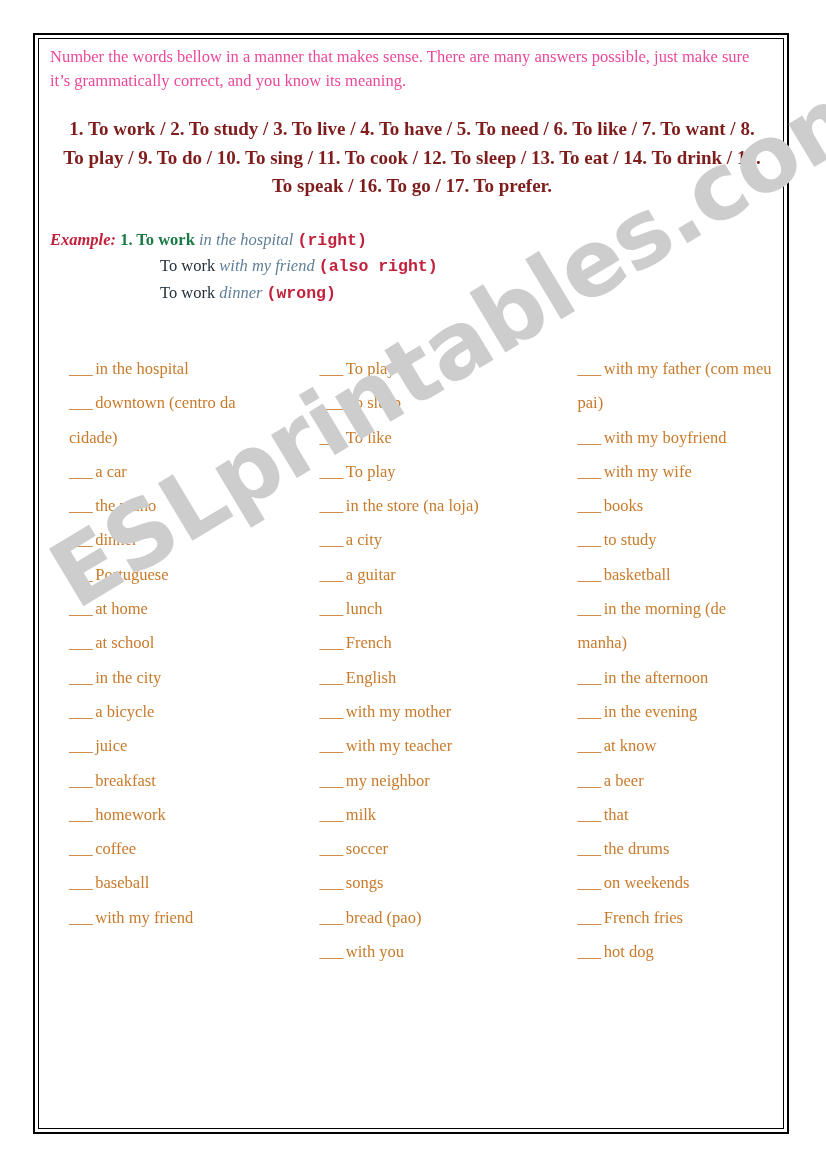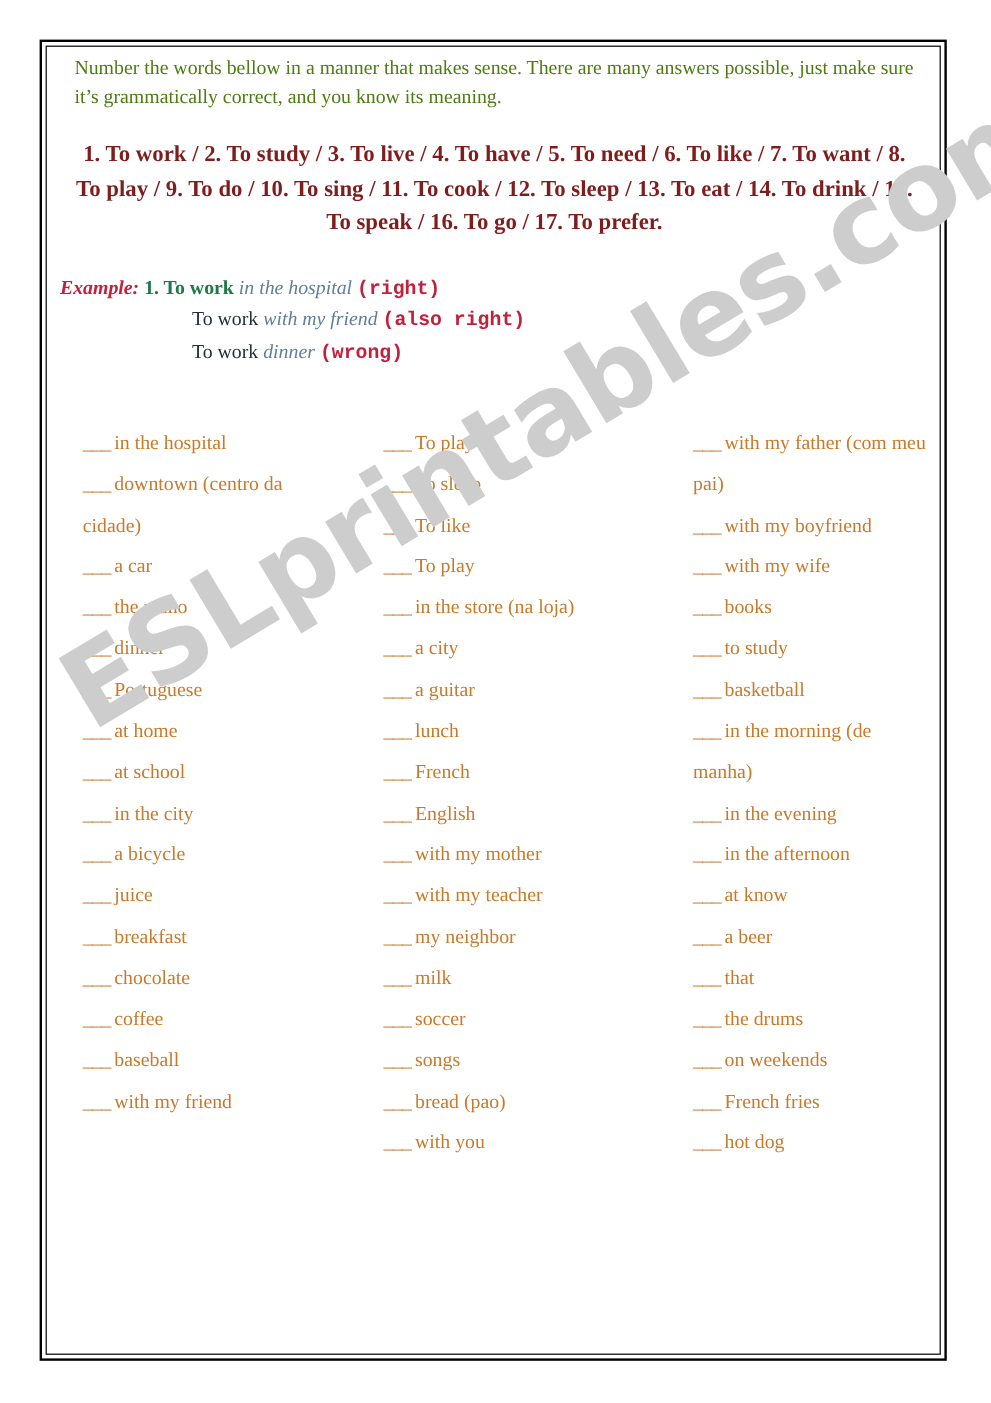--- a/index.html
+++ b/index.html
@@ -58,25 +58,25 @@
   
   #content {
     position: absolute;
     left: 50px;
     top: 45px;
     width: 724px;
     z-index: 2;
   }
 
   .instructions {
-    color: #4d7c0f;
+    color: #ec4899;
     font-size: 16.5px;
     line-height: 24px;
     width: 708px;
-    margin: 0 0 22px 12px;
+    margin: 0 0 22px 0;
   }
 
   .verb-list {
     color: #7f1d1d;
     font-weight: bold;
     font-size: 19px;
     line-height: 28.5px;
     text-align: center;
     margin: 0 auto 26px auto;
     width: 700px;
@@ -179,21 +179,21 @@
         <div class="item"><span class="blank">___</span><span>a car</span></div>
         <div class="item"><span class="blank">___</span><span>the piano</span></div>
         <div class="item"><span class="blank">___</span><span>dinner</span></div>
         <div class="item"><span class="blank">___</span><span>Portuguese</span></div>
         <div class="item"><span class="blank">___</span><span>at home</span></div>
         <div class="item"><span class="blank">___</span><span>at school</span></div>
         <div class="item"><span class="blank">___</span><span>in the city</span></div>
         <div class="item"><span class="blank">___</span><span>a bicycle</span></div>
         <div class="item"><span class="blank">___</span><span>juice</span></div>
         <div class="item"><span class="blank">___</span><span>breakfast</span></div>
-        <div class="item"><span class="blank">___</span><span>chocolate</span></div>
+        <div class="item"><span class="blank">___</span><span>homework</span></div>
         <div class="item"><span class="blank">___</span><span>coffee</span></div>
         <div class="item"><span class="blank">___</span><span>baseball</span></div>
         <div class="item"><span class="blank">___</span><span>with my friend</span></div>
       </div>
     <div class="col col-2">
         <div class="item"><span class="blank">___</span><span>To play</span></div>
         <div class="item"><span class="blank">___</span><span>To sleep</span></div>
         <div class="item"><span class="blank">___</span><span>To like</span></div>
         <div class="item"><span class="blank">___</span><span>To play</span></div>
         <div class="item"><span class="blank">___</span><span>in the store (na loja)</span></div>
@@ -212,22 +212,22 @@
         <div class="item"><span class="blank">___</span><span>with you</span></div>
       </div>
     <div class="col col-3">
         <div class="item"><span class="blank">___</span><span>with my father (com meu pai)</span></div>
         <div class="item"><span class="blank">___</span><span>with my boyfriend</span></div>
         <div class="item"><span class="blank">___</span><span>with my wife</span></div>
         <div class="item"><span class="blank">___</span><span>books</span></div>
         <div class="item"><span class="blank">___</span><span>to study</span></div>
         <div class="item"><span class="blank">___</span><span>basketball</span></div>
         <div class="item"><span class="blank">___</span><span>in the morning (de manha)</span></div>
+        <div class="item"><span class="blank">___</span><span>in the afternoon</span></div>
         <div class="item"><span class="blank">___</span><span>in the evening</span></div>
-        <div class="item"><span class="blank">___</span><span>in the afternoon</span></div>
         <div class="item"><span class="blank">___</span><span>at know</span></div>
         <div class="item"><span class="blank">___</span><span>a beer</span></div>
         <div class="item"><span class="blank">___</span><span>that</span></div>
         <div class="item"><span class="blank">___</span><span>the drums</span></div>
         <div class="item"><span class="blank">___</span><span>on weekends</span></div>
         <div class="item"><span class="blank">___</span><span>French fries</span></div>
         <div class="item"><span class="blank">___</span><span>hot dog</span></div>
       </div>
   </div>
 

